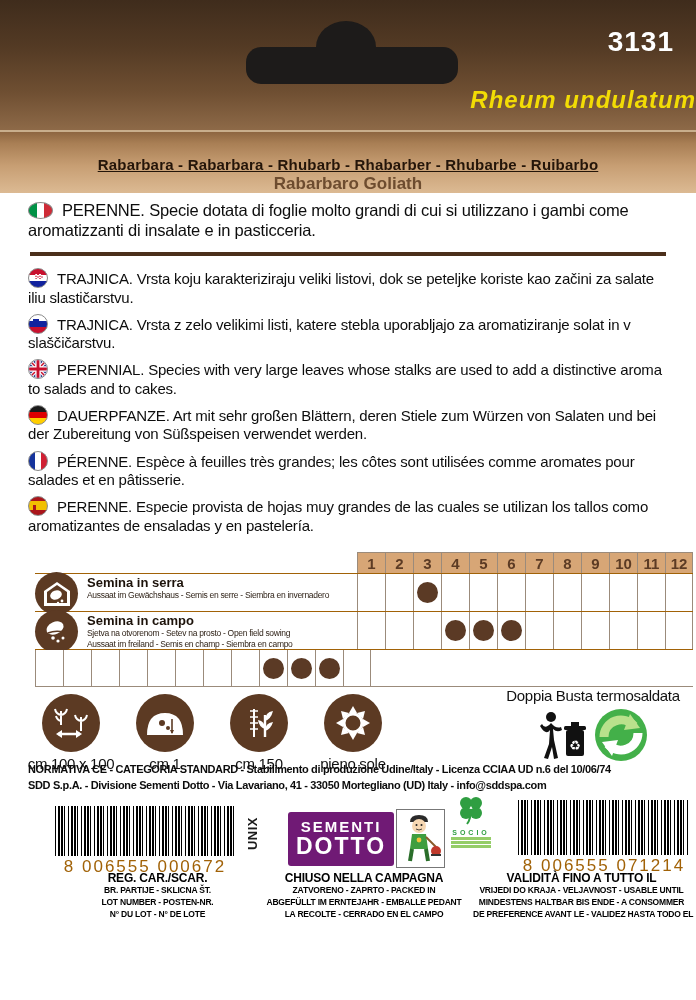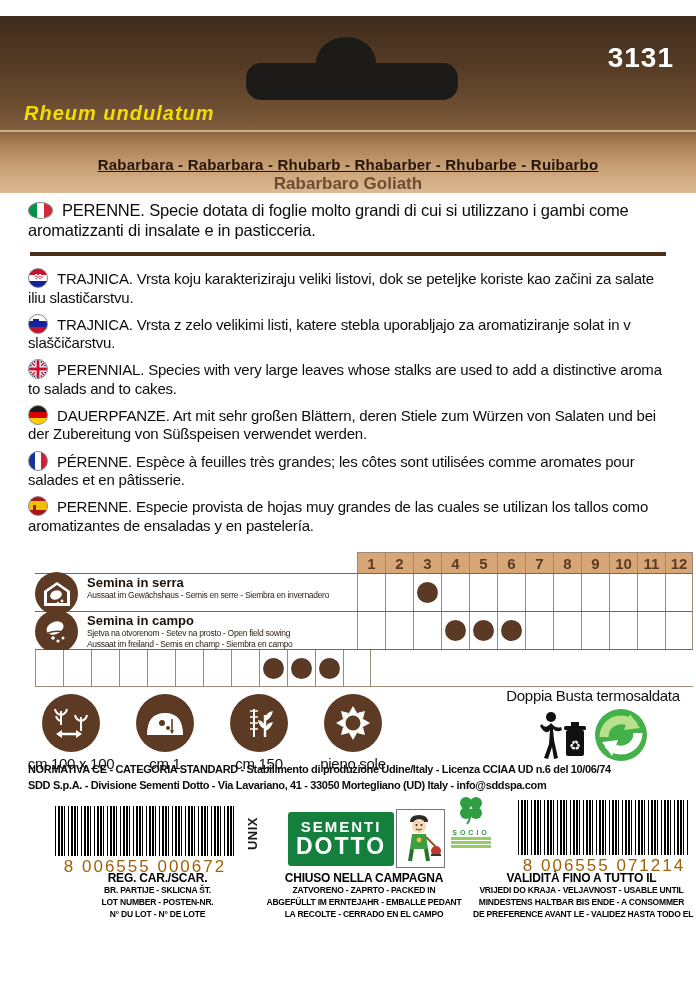--- a/index.html
+++ b/index.html
@@ -1,29 +1,29 @@
 <!DOCTYPE html>
 <html><head>
 <meta charset="utf-8">
 <style>
   * { margin:0; padding:0; box-sizing:border-box; }
   html,body { background:#fff; }
   body { font-family:"Liberation Sans", sans-serif; }
   .packet { position:relative; width:696px; height:1000px; background:#fff; overflow:hidden; }
 
   
-  .header { position:absolute; top:16px; left:0; width:696px; height:132px;
+  .header { position:absolute; top:0; left:0; width:696px; height:132px;
     background:linear-gradient(180deg,#3f2c1c 0%,#533a24 35%,#6f4f32 70%,#8f6b49 100%); }
   .hanger { position:absolute; left:246px; top:47px; width:212px; height:37px;
     background:#1d1b1a; border-radius:15px; }
   .hanger::before { content:""; position:absolute; left:70px; top:-26px; width:60px; height:52px;
     background:#1d1b1a; border-radius:50% 50% 0 0; }
   .code { position:absolute; top:26px; right:22px; color:#fff; font-size:28px; font-weight:bold; letter-spacing:1px; }
-  .latin { position:absolute; top:86px; left:0; width:100%; text-align:left;
-    color:#f2dc05; font-size:20px; font-weight:bold; font-style:italic; letter-spacing:1px;padding-left:24px; }
+  .latin { position:absolute; top:86px; left:0; width:100%; text-align:right;
+    color:#f2dc05; font-size:24px; font-weight:bold; font-style:italic; letter-spacing:1px;padding-left:24px; }
 
   
   .namebar { position:absolute; top:130px; left:0; width:696px; height:63px; text-align:center;
     background:linear-gradient(180deg,#8d6540 0%,#a87e54 18%,#c79e73 55%,#dcba93 100%);
     border-top:2px solid #c9ae8c; }
   .common-names { padding-top:24px; font-size:15px; font-weight:bold; color:#241509; letter-spacing:0.2px;text-decoration:underline; }
   .variety { font-size:17px; font-weight:bold; color:#6d4c2f; margin-top:1px; }
 
   
   .descriptions { position:absolute; top:200px; left:28px; width:640px; color:#0d0d0d; }
@@ -86,21 +86,21 @@
     font-size:11px; font-weight:bold; letter-spacing:-0.35px; line-height:1.45; }
 
   
   .bars { background-image:repeating-linear-gradient(90deg,#000 0 1px,#fff 1px 3px,#000 3px 5px,#fff 5px 6px,#000 6px 8px,#fff 8px 9px,#000 9px 10px,#fff 10px 13px); }
   .barcode-left { position:absolute; top:806px; left:55px; width:180px; text-align:center; }
   .barcode-right { position:absolute; top:800px; left:518px; width:172px; text-align:center; }
   .barcode-bars { height:50px; }
   .barcode-num { font-size:17px; color:#a16207; letter-spacing:2px; margin-top:1px; white-space:nowrap; }
   .unix { position:absolute; top:826px; left:236px; font-size:13px; font-weight:bold; color:#1a1a1a;
     transform:rotate(-90deg); transform-origin:center; letter-spacing:0.5px; }
-  .logo-box { position:absolute; top:812px; left:288px; width:106px; height:54px; background:#15803d;
+  .logo-box { position:absolute; top:812px; left:288px; width:106px; height:54px; background:#701a75;
     border-radius:3px; color:#fff; text-align:center; font-weight:bold; padding-top:7px; }
   .logo-l1 { font-size:15px; letter-spacing:2px; line-height:1; }
   .logo-l2 { font-size:23px; letter-spacing:2px; line-height:1.1; }
   .mascot-box { position:absolute; top:809px; left:396px; width:49px; height:59px;
     border:1px solid #777; background:#fff; display:flex; align-items:center; justify-content:center; }
   .member { position:absolute; top:795px; left:443px; width:56px; text-align:center; }
   .member-label { font-size:7px; font-weight:bold; color:#2f9e41; letter-spacing:3px; }
   .member-lines { margin:1px auto 0; width:40px; }
   .member-lines div { height:3px; margin-top:1px; background:#7ac142; opacity:0.8; }
 

